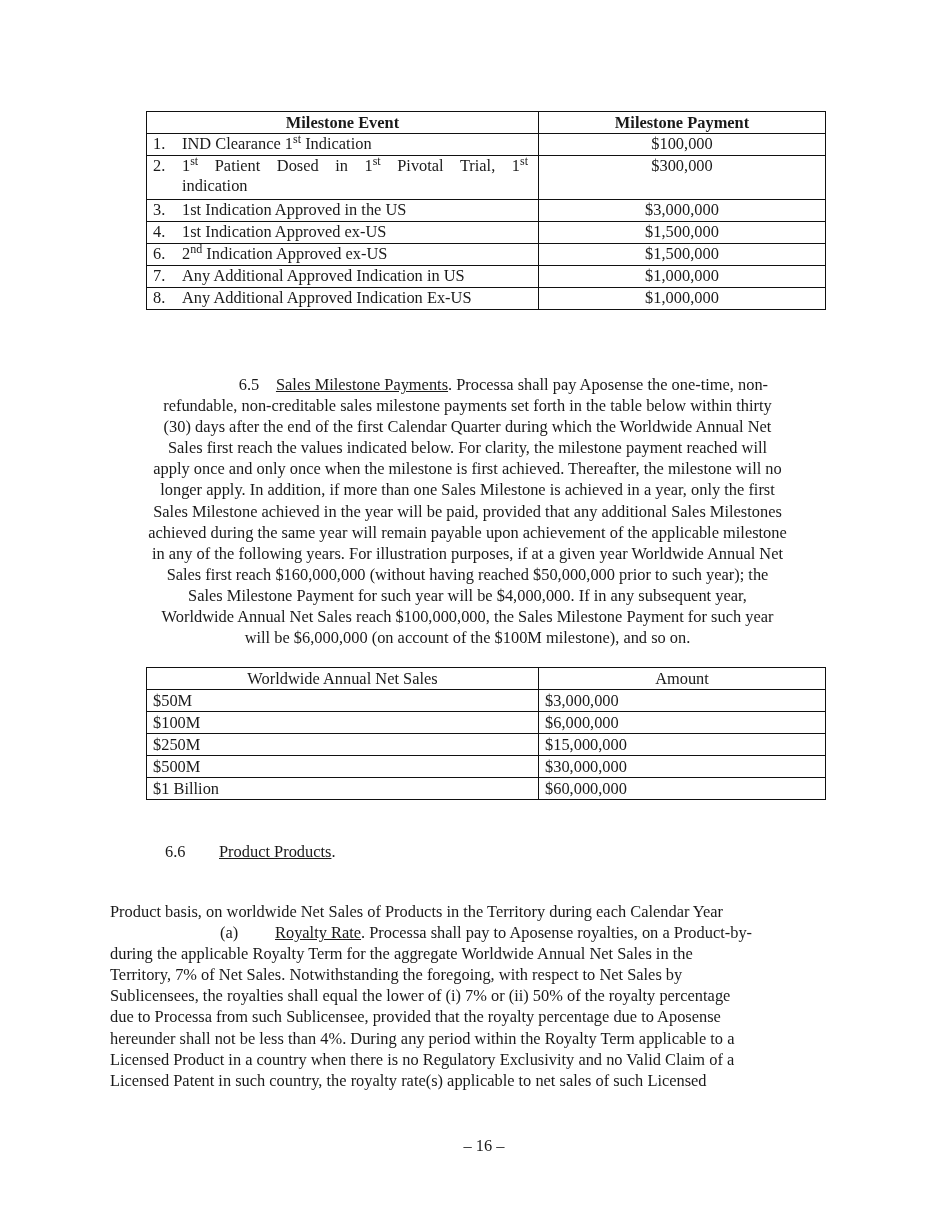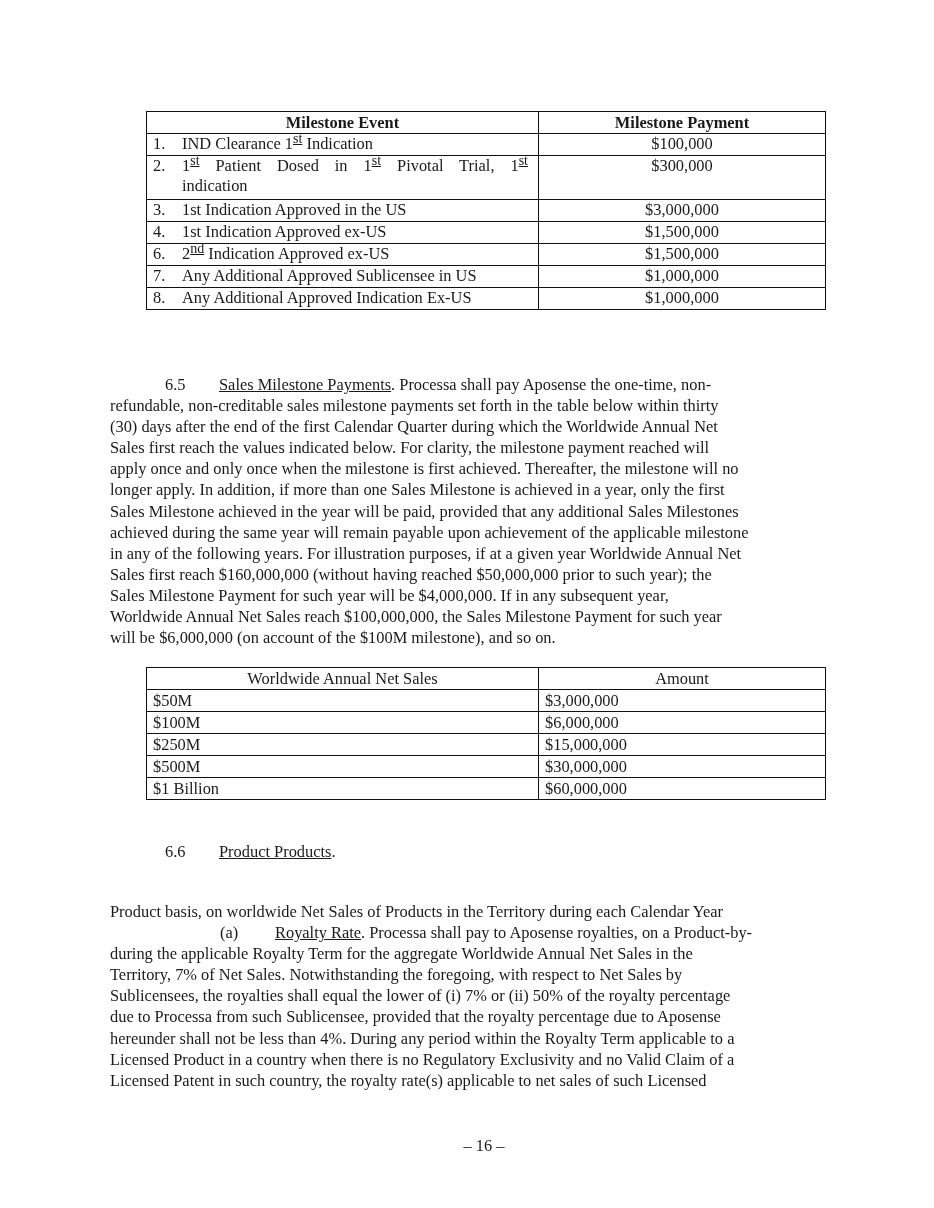--- a/index.html
+++ b/index.html
@@ -71,38 +71,37 @@
     }
     .justify-line {
       display: block;
       text-align: justify;
       text-align-last: justify;
     }
     #milestone-table td.pay {
       text-align: center;
     }
     sup {
-      font-size: 14px;
+      font-size: 12px;
       line-height: 0;
       vertical-align: 6px;
-      text-decoration: underline;
     }
     .para {
       position: absolute;
       left: 110px;
       width: 715px;
       line-height: 21.1px;
       text-align: left;
     }
     .para .line {
       display: block;
       white-space: nowrap;
     }
     .ul { text-decoration: underline; }
-    #sec-6-5 { top: 374px; }
+    #sec-6-5 { top: 374px; text-align: center; }
     .indent1 { display: inline-block; width: 55px; }
     .secnum { display: inline-block; width: 54px; }
     .indent2 { display: inline-block; width: 110px; }
     .subnum { display: inline-block; width: 55px; }
 
     #sales-table {
       left: 146px;
       top: 667px;
       width: 679px;
     }
@@ -179,21 +178,21 @@
         <td class="pay">$1,500,000</td>
       </tr>
       <tr>
         <td class="event">
           <span class="num">6.</span><span><span>2</span><sup>nd</sup><span> Indication Approved ex-US</span></span>
         </td>
         <td class="pay">$1,500,000</td>
       </tr>
       <tr>
         <td class="event">
-          <span class="num">7.</span><span>Any Additional Approved Sublicensee in US</span>
+          <span class="num">7.</span><span>Any Additional Approved Indication in US</span>
         </td>
         <td class="pay">$1,000,000</td>
       </tr>
       <tr>
         <td class="event">
           <span class="num">8.</span><span>Any Additional Approved Indication Ex-US</span>
         </td>
         <td class="pay">$1,000,000</td>
       </tr>
     </tbody>

